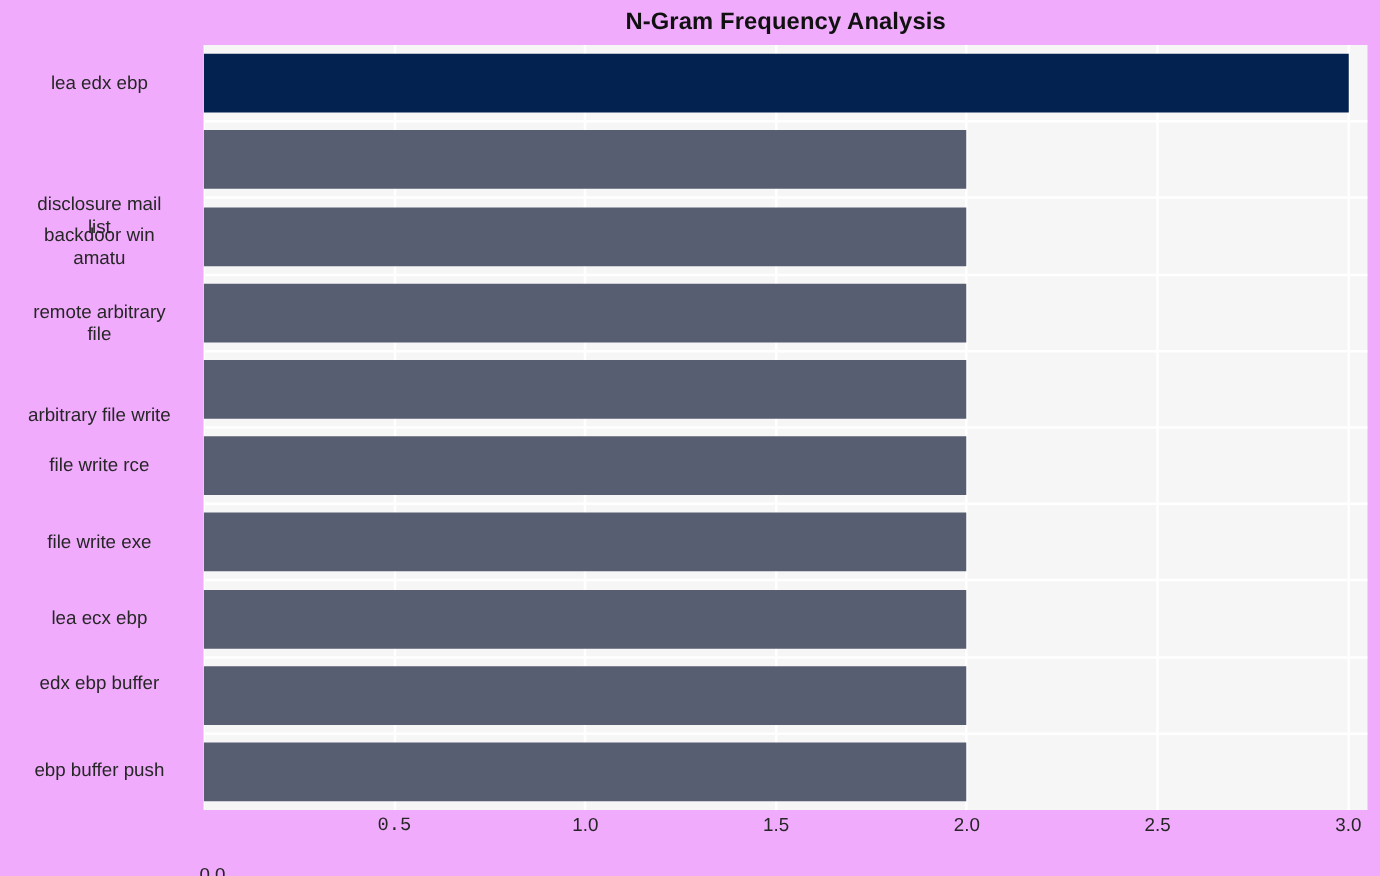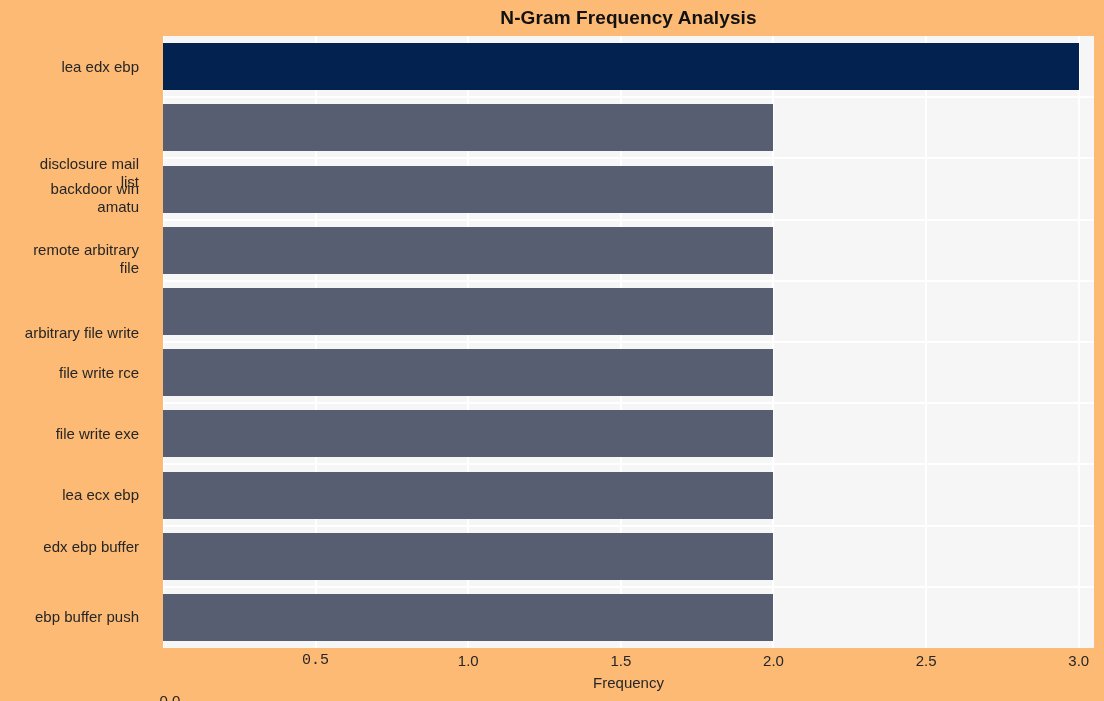--- a/index.html
+++ b/index.html
@@ -11,21 +11,21 @@
     width: 1104px;
     height: 701px;
     font-family: "Liberation Sans", sans-serif;
     overflow: hidden;
   }
 
   #figure {
     position: relative;
     width: 1104px;
     height: 701px;
-    background: #fdba74;
+    background: #f0abfc;
   }
 
   
   #chart-title {
     position: absolute;
     left: 163px;
     top: 6px;
     width: 931px;
     text-align: center;
     font-size: 19px;
@@ -79,21 +79,21 @@
     width: 1104px;
     height: 701px;
     pointer-events: none;
   }
   .ytick-inner {
     position: absolute;
     left: 0;
     width: 151px;
     padding-right: 12px;
     box-sizing: border-box;
-    text-align: right;
+    text-align: center;
     font-size: 15px;
     color: #262626;
     line-height: 18px;
     padding-left: 20px;
   }
 
   
   .xtick {
     position: absolute;
     top: 652px;
@@ -174,15 +174,14 @@
   <div id="xtick-layer">
       <div class="xtick" style="left: 170px; margin-top: 40px;">0.0</div>
       <div class="xtick" style="left: 315.623px; font-family: Liberation Mono, monospace;">0.5</div>
       <div class="xtick" style="left: 468.246px;">1.0</div>
       <div class="xtick" style="left: 620.869px;">1.5</div>
       <div class="xtick" style="left: 773.492px;">2.0</div>
       <div class="xtick" style="left: 926.115px;">2.5</div>
       <div class="xtick" style="left: 1078.74px;">3.0</div>
     </div>
 
-  <div id="xaxis-label">Frequency</div>
 
 </div>
 
 </body></html>

